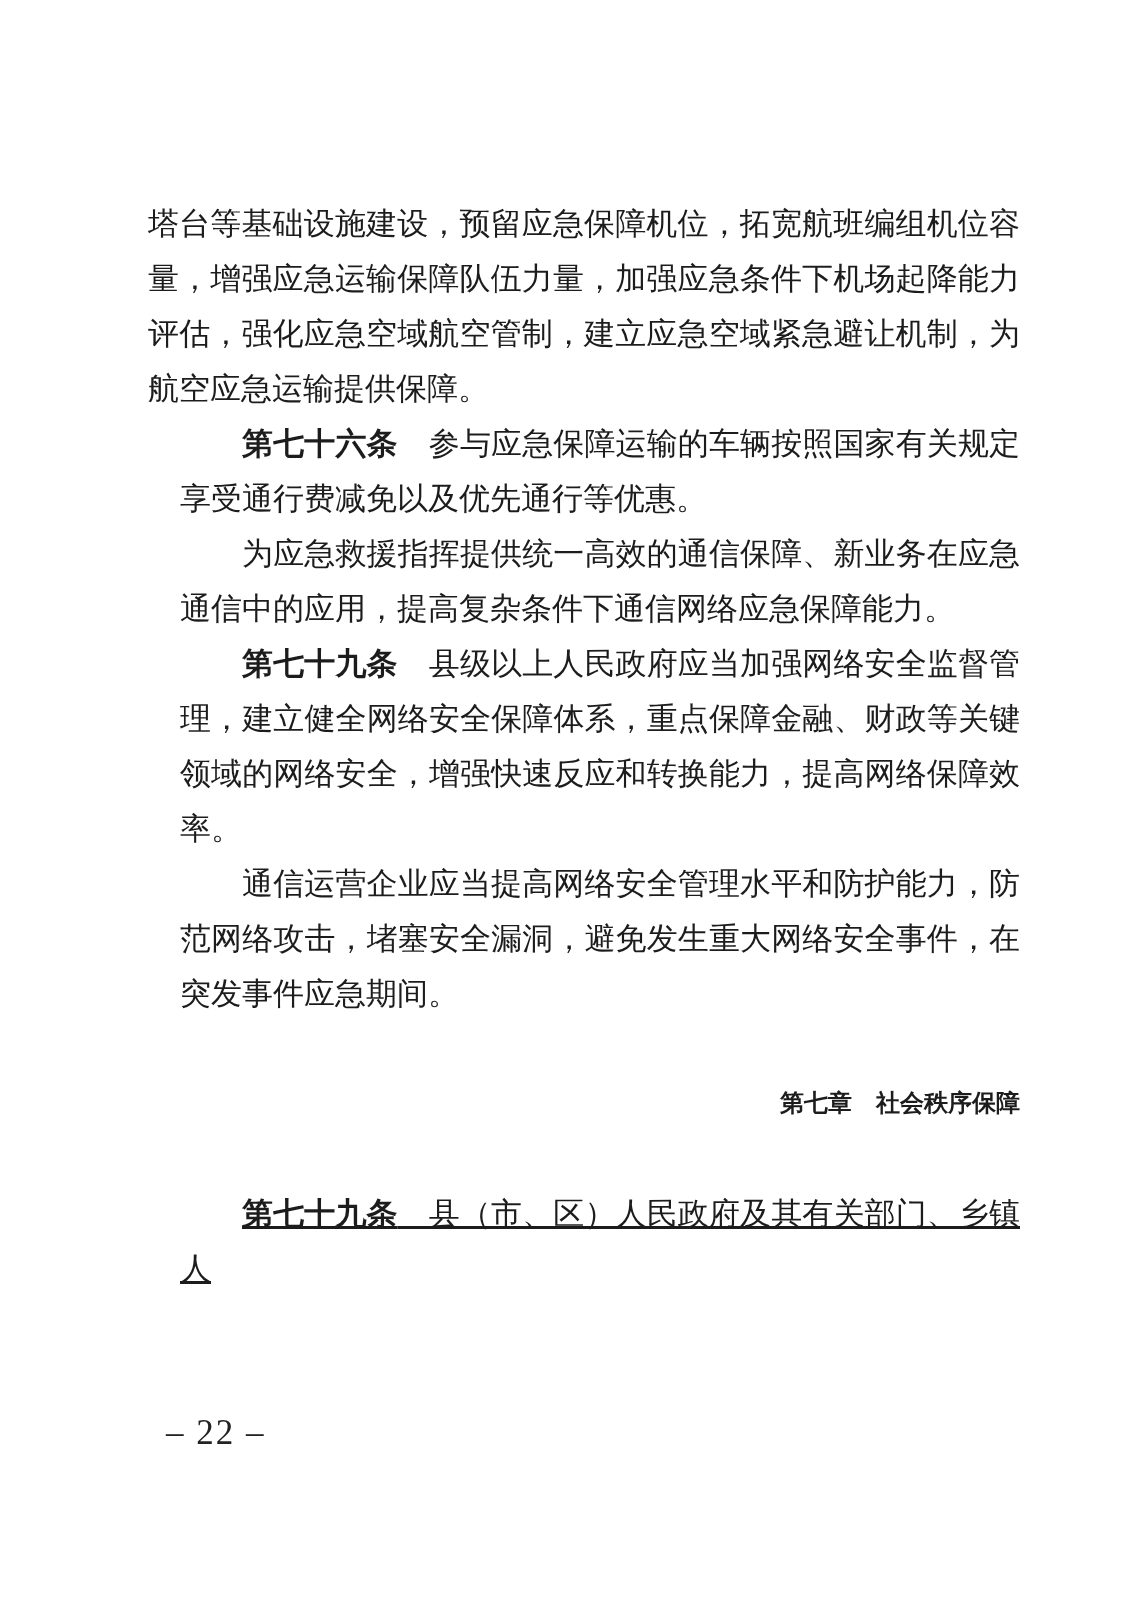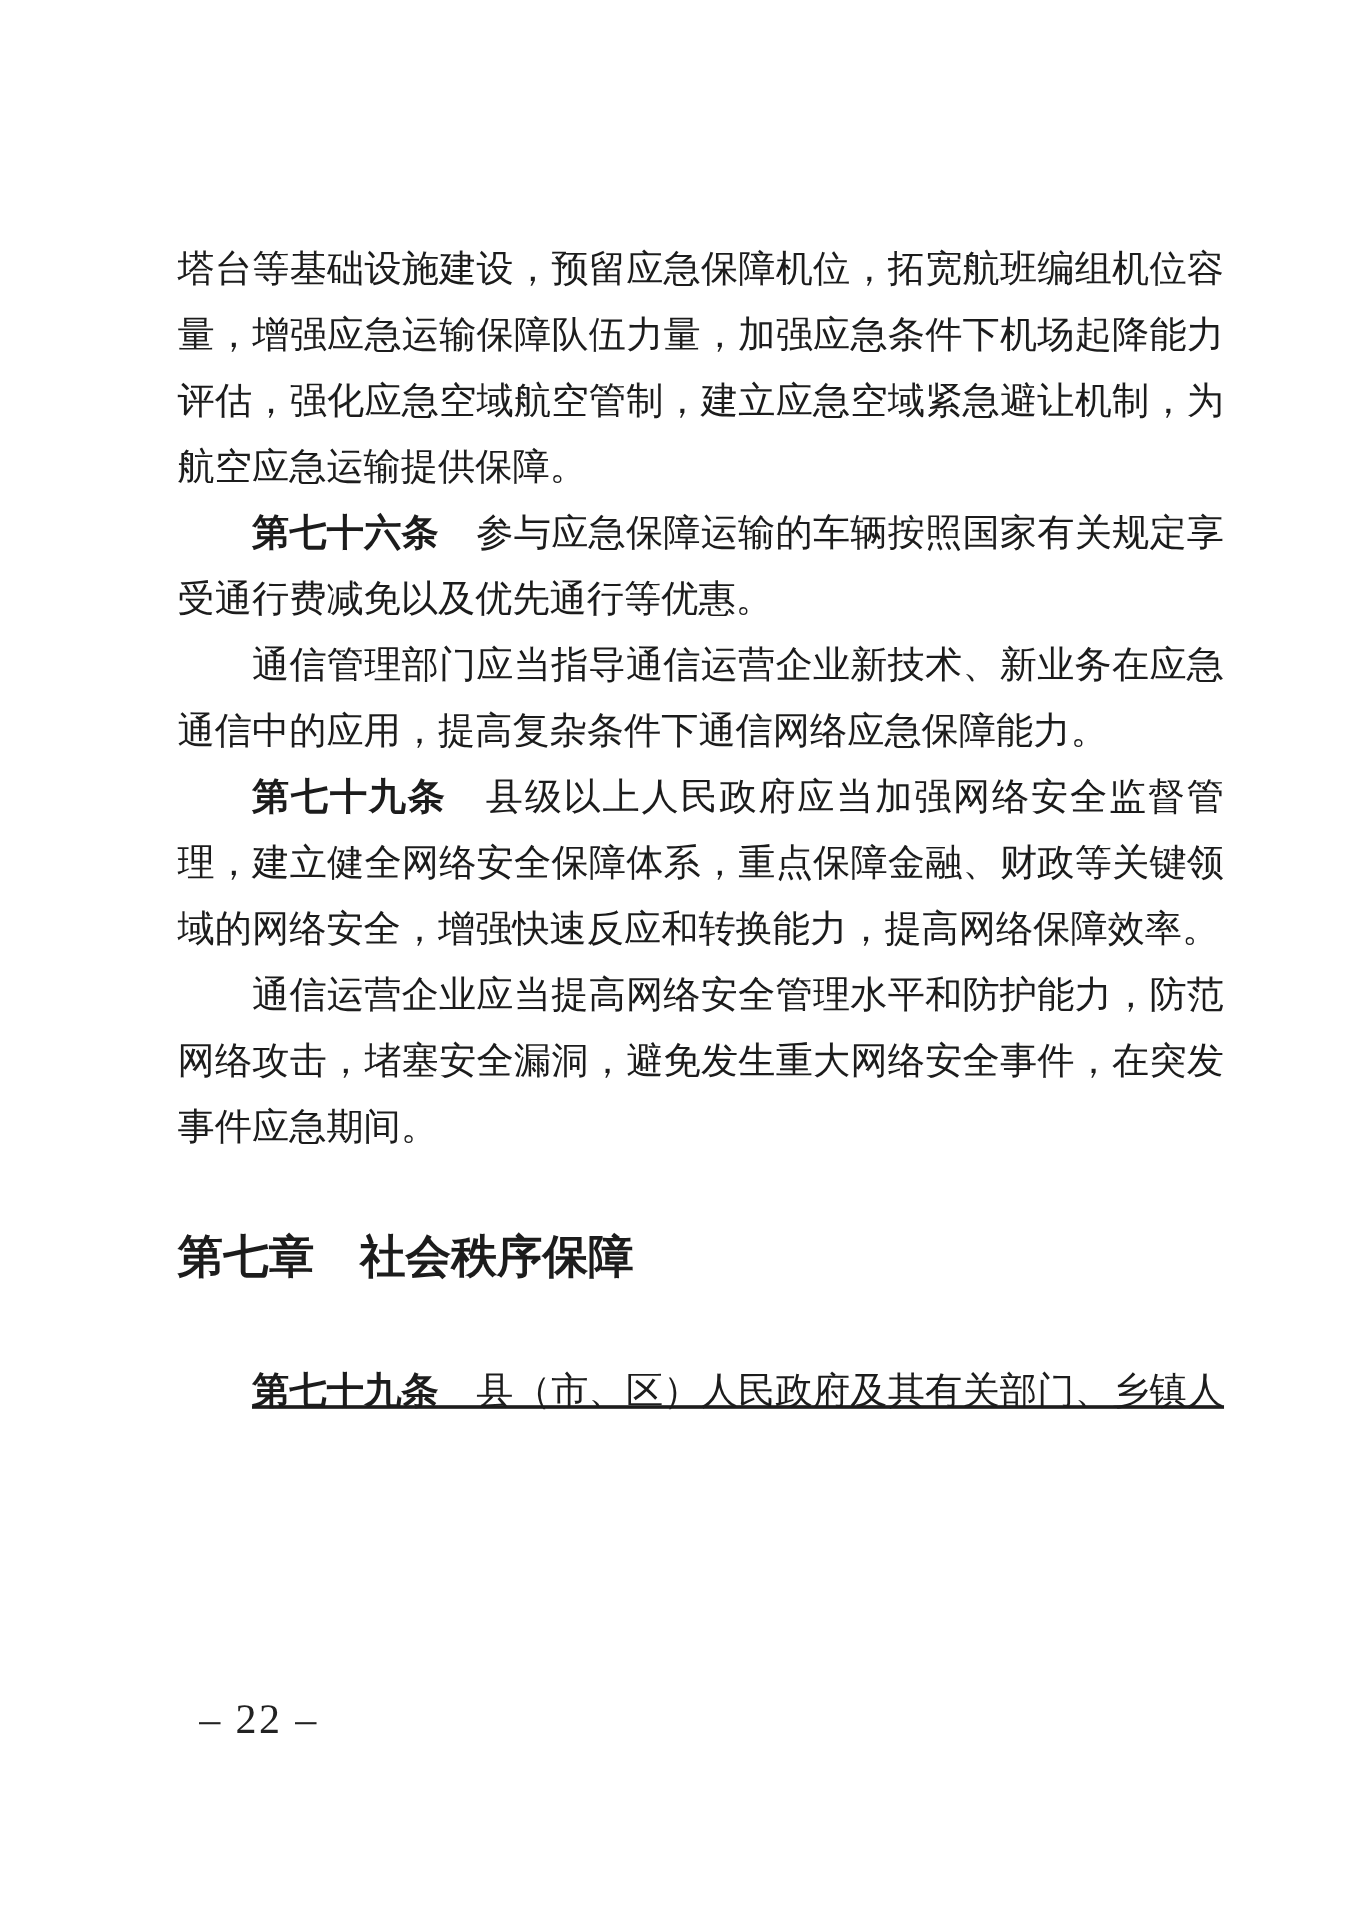--- a/index.html
+++ b/index.html
@@ -24,51 +24,52 @@
   .para {
     margin: 0;
     font-size: 31px;
     line-height: 55px;
     text-align: justify;
     text-justify: inter-ideograph;
     letter-spacing: 0;
   }
   .para.indent {
     text-indent: 2em;
+    margin-left: 32px;
   }
   .para.fill {
     text-align-last: justify;
     text-decoration: underline;
   }
   .article-label {
     font-weight: 700;
   }
   .chapter-heading {
     margin: 55px 0;
-    font-size: 38px;
+    font-size: 24px;
     line-height: 55px;
-    text-align: left;
+    text-align: right;
     font-weight: 700;
   }
   .page-number {
     position: absolute;
     left: 166px;
     top: 1416px;
     font-size: 35px;
     line-height: 34px;
     letter-spacing: 2px;
     color: #222222;
   }
 </style>
 </head>
 <body>
 
 <main class="text-block" id="content-root">
     <p class="para">塔台等基础设施建设，预留应急保障机位，拓宽航班编组机位容量，增强应急运输保障队伍力量，加强应急条件下机场起降能力评估，强化应急空域航空管制，建立应急空域紧急避让机制，为航空应急运输提供保障。</p>
     <p class="para indent"><span class="article-label">第七十六条</span>　参与应急保障运输的车辆按照国家有关规定享受通行费减免以及优先通行等优惠。</p>
-    <p class="para indent">通信管理部门应当指导通信运营企业新技术、新业务在应急通信中的应用，提高复杂条件下通信网络应急保障能力。</p>
+    <p class="para indent">为应急救援指挥提供统一高效的通信保障、新业务在应急通信中的应用，提高复杂条件下通信网络应急保障能力。</p>
     <p class="para indent"><span class="article-label">第七十九条</span>　县级以上人民政府应当加强网络安全监督管理，建立健全网络安全保障体系，重点保障金融、财政等关键领域的网络安全，增强快速反应和转换能力，提高网络保障效率。</p>
     <p class="para indent">通信运营企业应当提高网络安全管理水平和防护能力，防范网络攻击，堵塞安全漏洞，避免发生重大网络安全事件，在突发事件应急期间。</p>
     <p class="chapter-heading">第七章　社会秩序保障</p>
     <p class="para indent fill"><span class="article-label">第七十九条</span>　县（市、区）人民政府及其有关部门、乡镇人</p>
   </main>
 
 <div class="page-number">– 22 –</div>
 
 </body></html>

